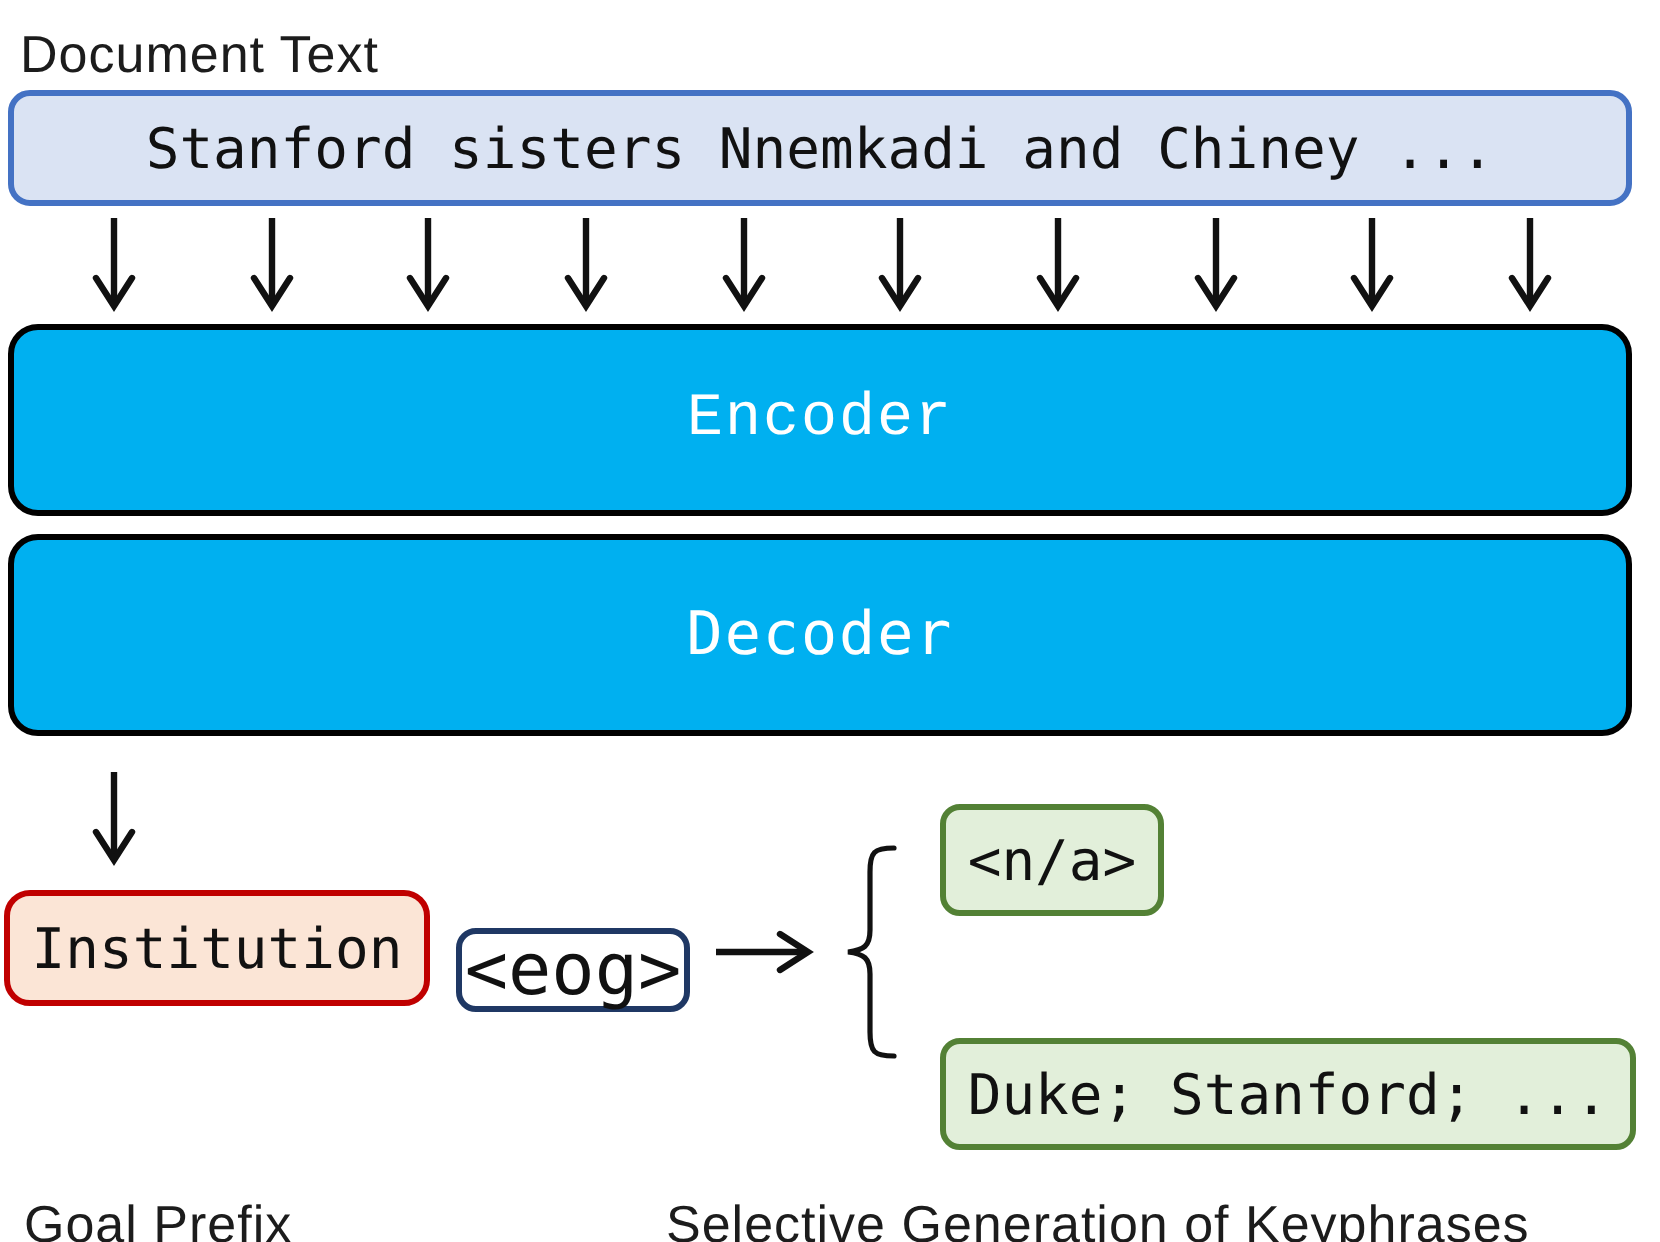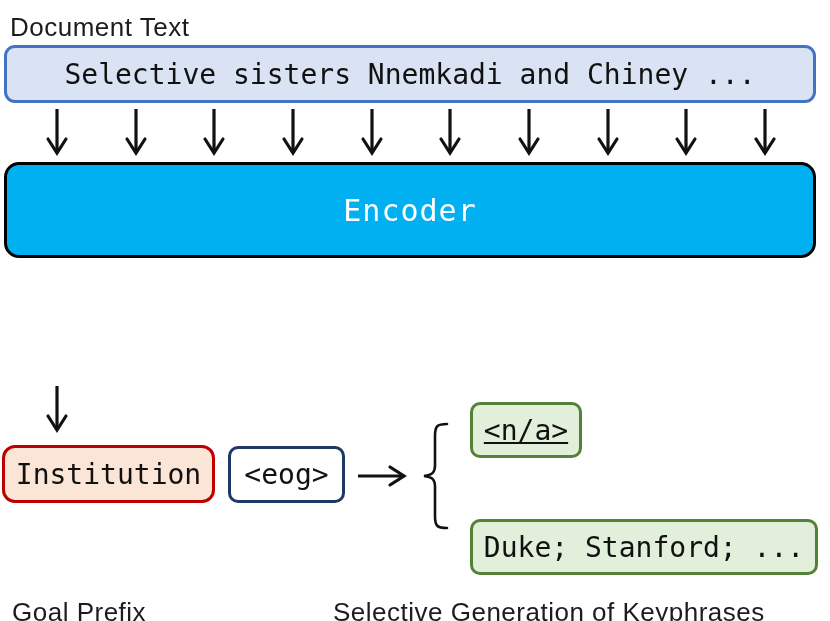--- a/index.html
+++ b/index.html
@@ -27,50 +27,50 @@
   .doc-box{
     left:4px; top:45px; width:812px; height:58px;
     background:var(--doc-fill); border:3px solid var(--doc-border); border-radius:11px;
     font-size:28px;
   }
   .codec{
     left:4px; width:812px;
     background:var(--codec-fill); border:3px solid var(--codec-border); border-radius:15px;
     color:#ffffff; font-size:30px; letter-spacing:1px;
   }
-  .encoder{top:162px; height:96px;}
+  .encoder{top:162px; height:96px;font-family:Liberation Mono, monospace;}
   .decoder{top:267px; height:101px;}
   .goal-box{
     left:2px; top:445px; width:213px; height:58px;
     background:var(--goal-fill); border:3px solid var(--goal-border); border-radius:13px;
     font-size:28px;
   }
   .eog-box{
-    left:228px; top:446px; width:117px; height:57px;
+    left:228px; top:464px; width:117px; height:42px;
     background:#ffffff; border:3px solid var(--eog-border); border-radius:10px;
-    font-size:28px;
+    font-size:36px;
   }
   .green-box{
     background:var(--green-fill); border:3px solid var(--green-border); border-radius:10px;
     font-size:28px;
   }
-  .na-box{left:470px; top:402px; width:112px; height:56px;text-decoration:underline;}
+  .na-box{left:470px; top:402px; width:112px; height:56px;}
   .kp-box{left:470px; top:499px; width:348px; height:56px;margin-top:20px;}
   .arrow{position:absolute; line-height:0;}
   svg{display:block;}
 </style>
 </head>
 <body>
 
 <div id="canvas">
 
   <div class="caption" style="left:10px; top:0px;">Document Text</div>
 
   <div class="box doc-box mono">
-    <span>Selective sisters Nnemkadi and Chiney ...</span>
+    <span>Stanford sisters Nnemkadi and Chiney ...</span>
   </div>
 
   <div id="input-arrow-row">
       <div class="arrow" style="left: 45px; top: 107px;">
         <svg width="24" height="50" viewBox="0 0 24 50">
           <line x1="12" y1="2" x2="12" y2="44" stroke="#111" stroke-width="3.2"></line>
           <polyline points="3,32 12,46 21,32" fill="none" stroke="#111" stroke-width="3.2" stroke-linecap="round" stroke-linejoin="miter"></polyline>
         </svg>
       </div>
       <div class="arrow" style="left: 123.667px; top: 107px;">
@@ -126,20 +126,23 @@
           <line x1="12" y1="2" x2="12" y2="44" stroke="#111" stroke-width="3.2"></line>
           <polyline points="3,32 12,46 21,32" fill="none" stroke="#111" stroke-width="3.2" stroke-linecap="round" stroke-linejoin="miter"></polyline>
         </svg>
       </div>
     </div>
 
   <div class="box codec encoder mono">
     <span>Encoder</span>
   </div>
 
+  <div class="box codec decoder mono">
+    <span>Decoder</span>
+  </div>
 
   <div class="arrow" style="left:45px; top:384px;">
     <svg width="24" height="50" viewBox="0 0 24 50">
       <line x1="12" y1="2" x2="12" y2="44" stroke="#111" stroke-width="3.2"></line>
       <polyline points="3,32 12,46 21,32" fill="none" stroke="#111" stroke-width="3.2" stroke-linecap="round" stroke-linejoin="miter"></polyline>
     </svg>
   </div>
 
   <div class="box goal-box mono">
     <span>Institution</span>

